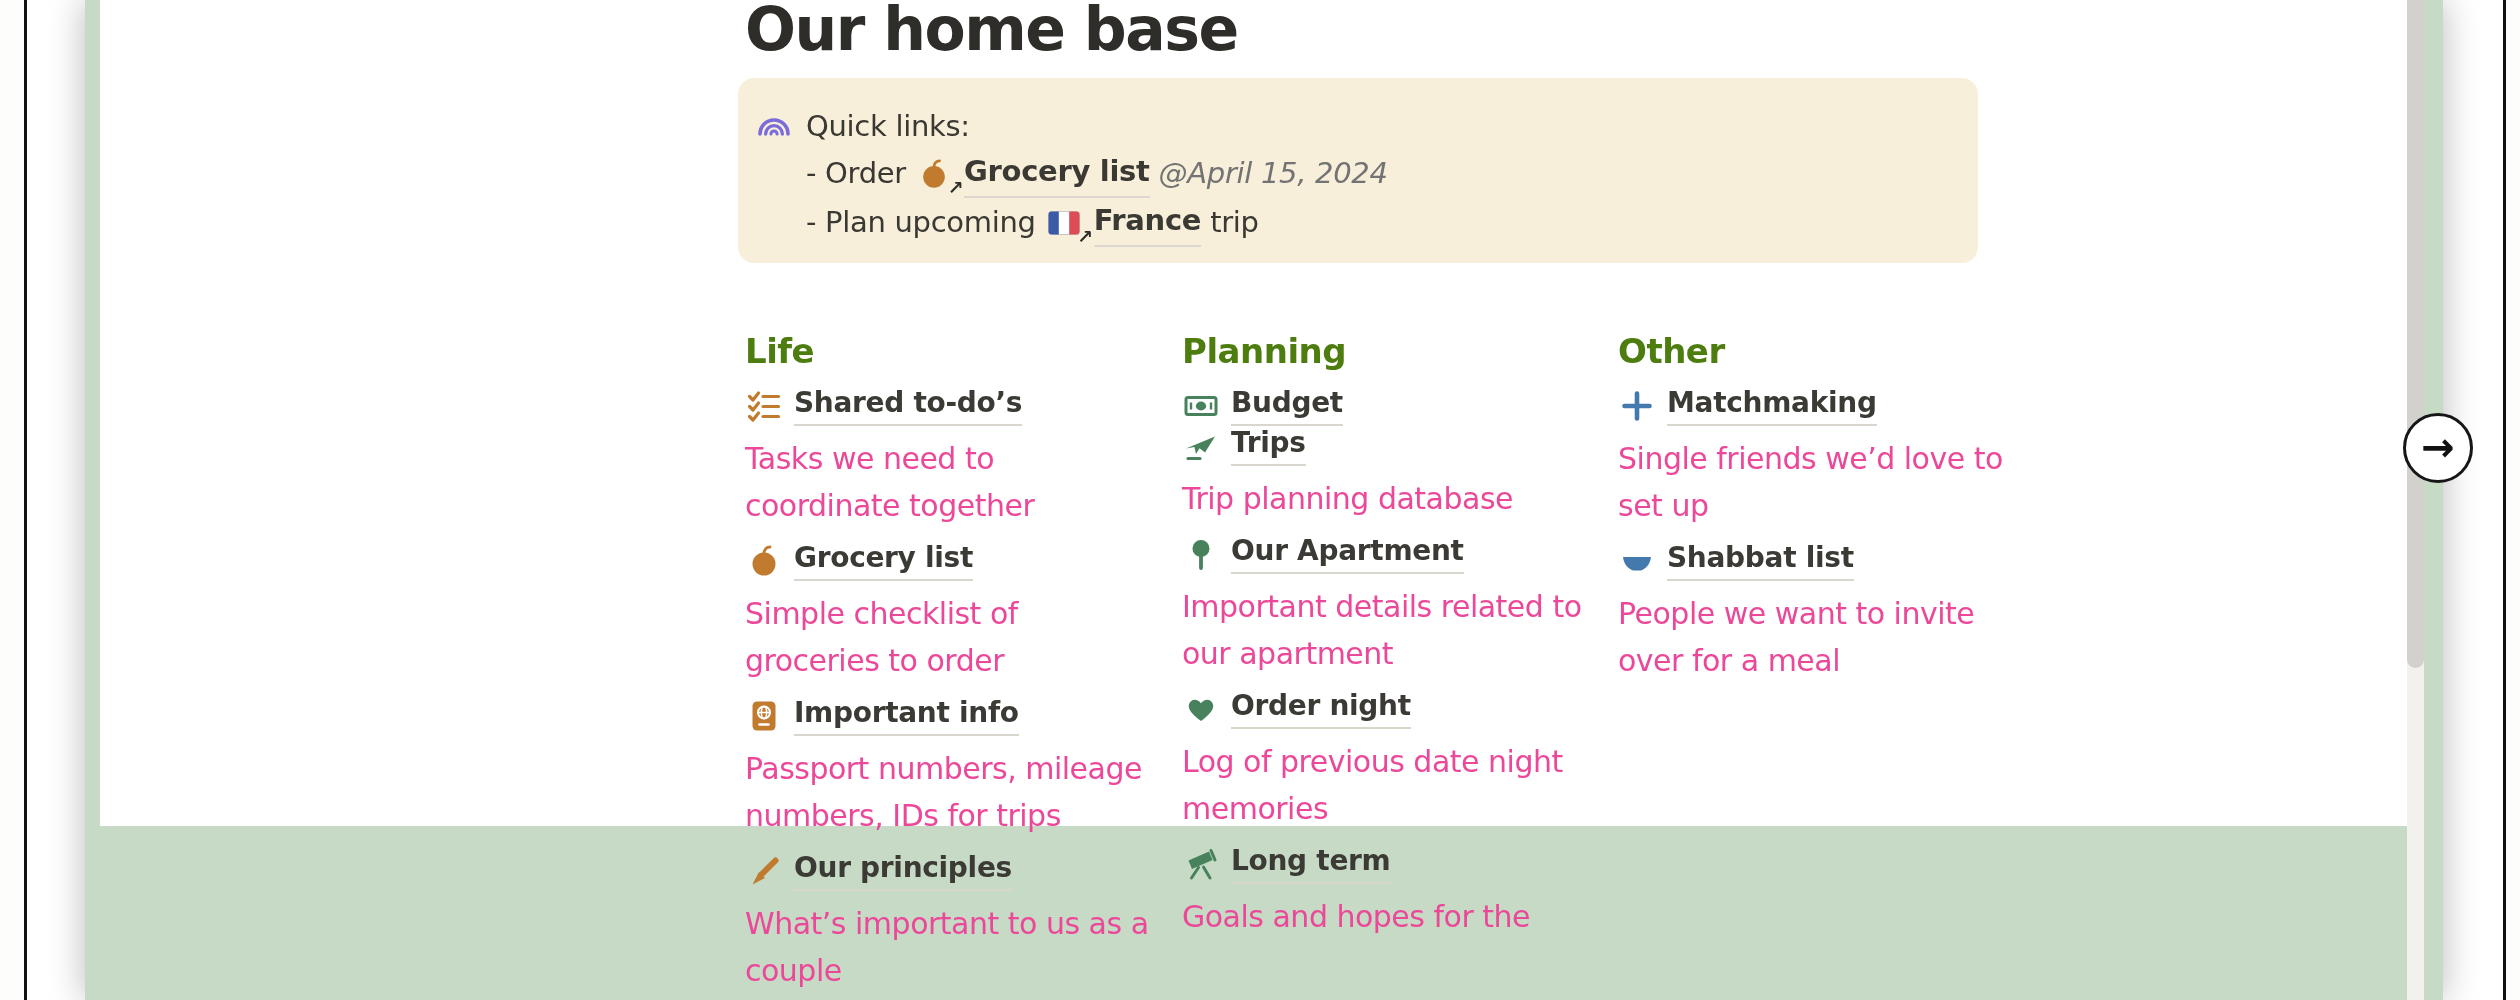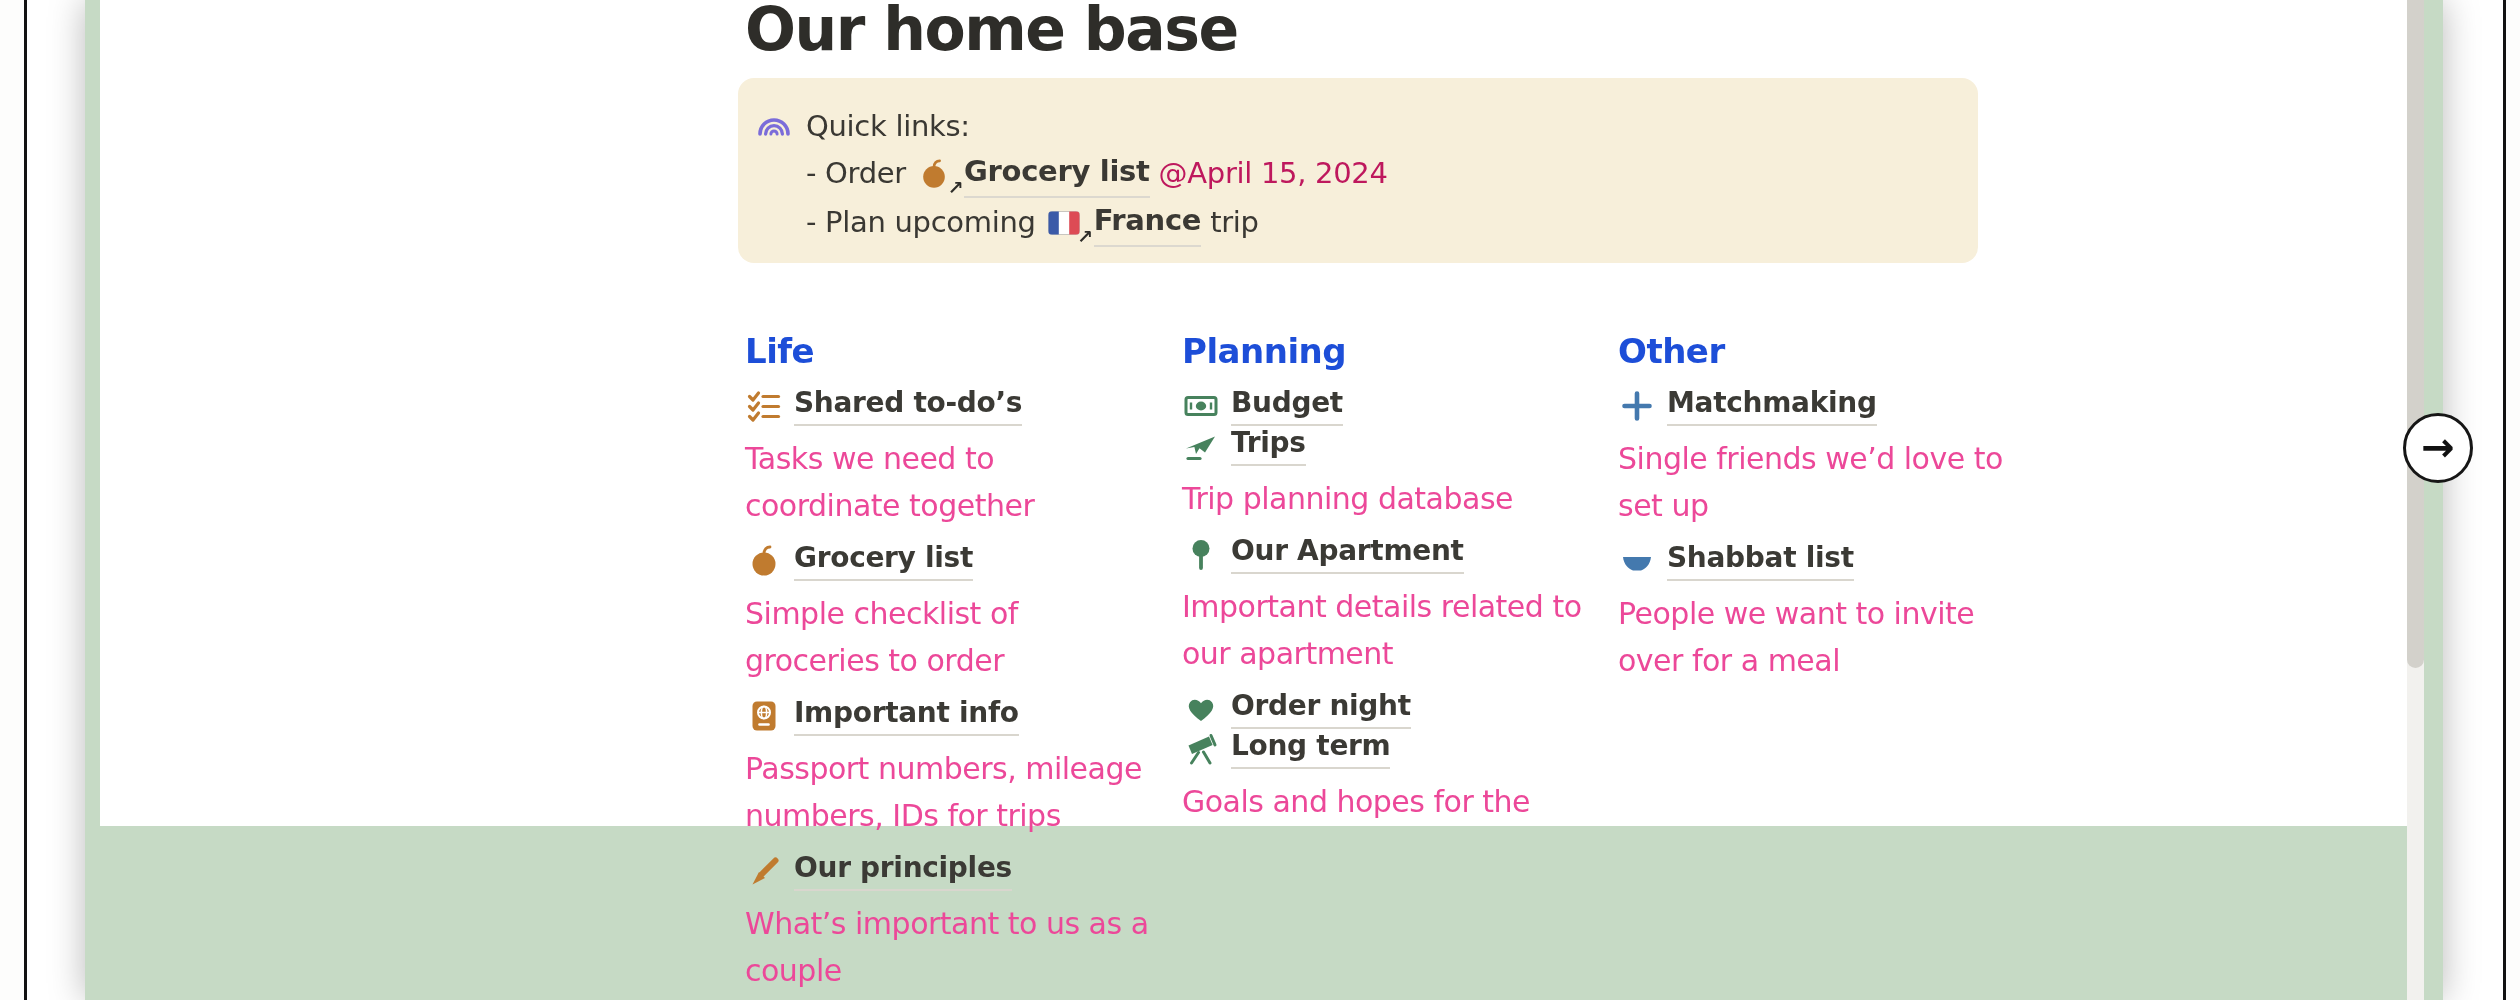--- a/index.html
+++ b/index.html
@@ -27,25 +27,25 @@
   .page-title{position:absolute;left:645px;top:-2px;font-size:60px;line-height:62px;font-weight:700;
     color:#2e2d29;letter-spacing:-1.5px;white-space:nowrap;}
   .callout{position:absolute;left:638px;top:78px;width:1240px;height:185px;background:#f7efda;border-radius:16px;box-sizing:border-box;
     padding:26px 24px 0 68px;font-size:29px;line-height:45px;color:#3a3833;letter-spacing:-0.3px;}
   .callout .rainbow{position:absolute;left:17px;top:28px;width:38px;height:38px;}
   .callout-row{display:flex;align-items:center;white-space:pre;}
   .inline-icon{position:relative;display:inline-flex;width:32px;height:32px;margin:0 14px 0 12px;flex:none;}
   .inline-icon svg{width:100%;height:100%;}
   .link-out{position:absolute;right:-13px;bottom:-7px;font-size:19px;font-weight:700;color:#2f2e2a;line-height:1;}
   .link-text{font-weight:700;color:#3b3934;border-bottom:2px solid #dcd8cf;padding-bottom:2px;}
-  .muted{color:#be185d;}
+  .muted{color:#737373;font-style:italic;}
   
   .col{position:absolute;top:330px;width:432px;}
   .col-life{left:645px;} .col-planning{left:1082px;} .col-other{left:1518px;}
-  .col-header{font-size:34px;line-height:42px;font-weight:700;color:#1d4ed8;letter-spacing:-0.5px;margin:0 0 14px 0;}
+  .col-header{font-size:34px;line-height:42px;font-weight:700;color:#4d7c0f;letter-spacing:-0.5px;margin:0 0 14px 0;}
   .link-row{display:flex;align-items:center;height:40px;cursor:pointer;}
   .link-row .icon{width:34px;height:34px;margin-left:2px;flex:none;}
   .icon svg{width:100%;height:100%;display:block;}
   .item-label{margin-left:13px;font-size:28px;font-weight:700;color:#3b3a35;letter-spacing:-0.3px;
     border-bottom:2.5px solid #d9d6ce;padding-bottom:5px;white-space:nowrap;}
   .item-desc{margin:9px 0 12px 0;font-size:30px;line-height:47px;color:#ec4899;letter-spacing:-0.5px;white-space:pre-line;}
 </style>
 </head>
 <body>
 
@@ -193,20 +193,22 @@
 our apartment</div>
 
       <div class="link-row">
         <span class="icon">
           <svg viewBox="0 0 34 34">
               <path d="M17 29C6.5 21.5 2.5 15 6 10.2 9 6.2 14.3 7.3 17 11.3c2.7-4 8-5.1 11-1.1C31.5 15 27.5 21.5 17 29z" fill="#47825d"></path>
             </svg>
         </span>
         <span class="item-label">Order night</span>
       </div>
+      <div class="item-desc">Log of previous date night
+memories</div>
 
       <div class="link-row">
         <span class="icon">
           <svg viewBox="0 0 34 34">
               <path d="M4.5 13.5L25 4.5l3.6 8.4L8 22z" fill="#47825d"></path>
             <path d="M27 3.5l4 9.4" stroke="#47825d" stroke-width="3" stroke-linecap="round"></path>
             <path d="M14.5 20.5L7.5 31M19.5 20L26 31" stroke="#47825d" stroke-width="3" stroke-linecap="round"></path>
             </svg>
         </span>
         <span class="item-label">Long term</span>

